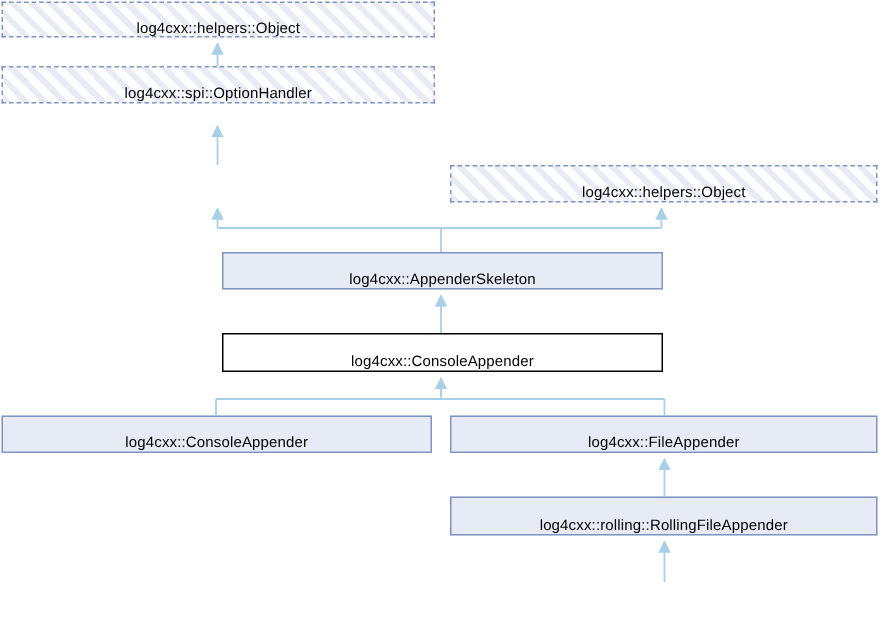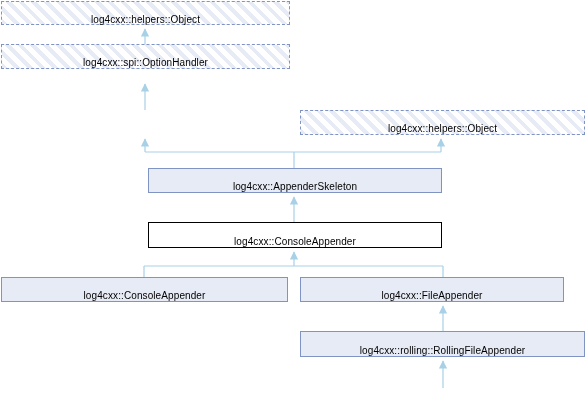--- a/index.html
+++ b/index.html
@@ -136,21 +136,21 @@
   </div>
 
   <div class="node current" style="left: 148px; top: 222px; width: 294px; height: 26px;">
     <span class="node-label">log4cxx::ConsoleAppender</span>
   </div>
 
   <div class="node cls" style="left: 1px; top: 277px; width: 287px; height: 25px;">
     <span class="node-label">log4cxx::ConsoleAppender</span>
   </div>
 
-  <div class="node cls" style="left: 300px; top: 277px; width: 264px; height: 25px;">
+  <div class="node cls" style="left: 300px; top: 277px; width: 285px; height: 25px;">
     <span class="node-label">log4cxx::FileAppender</span>
   </div>
 
   <div class="node cls" style="left: 300px; top: 331px; width: 285px; height: 26px;">
     <span class="node-label">log4cxx::rolling::RollingFileAppender</span>
   </div>
 
 
 </div>
 

